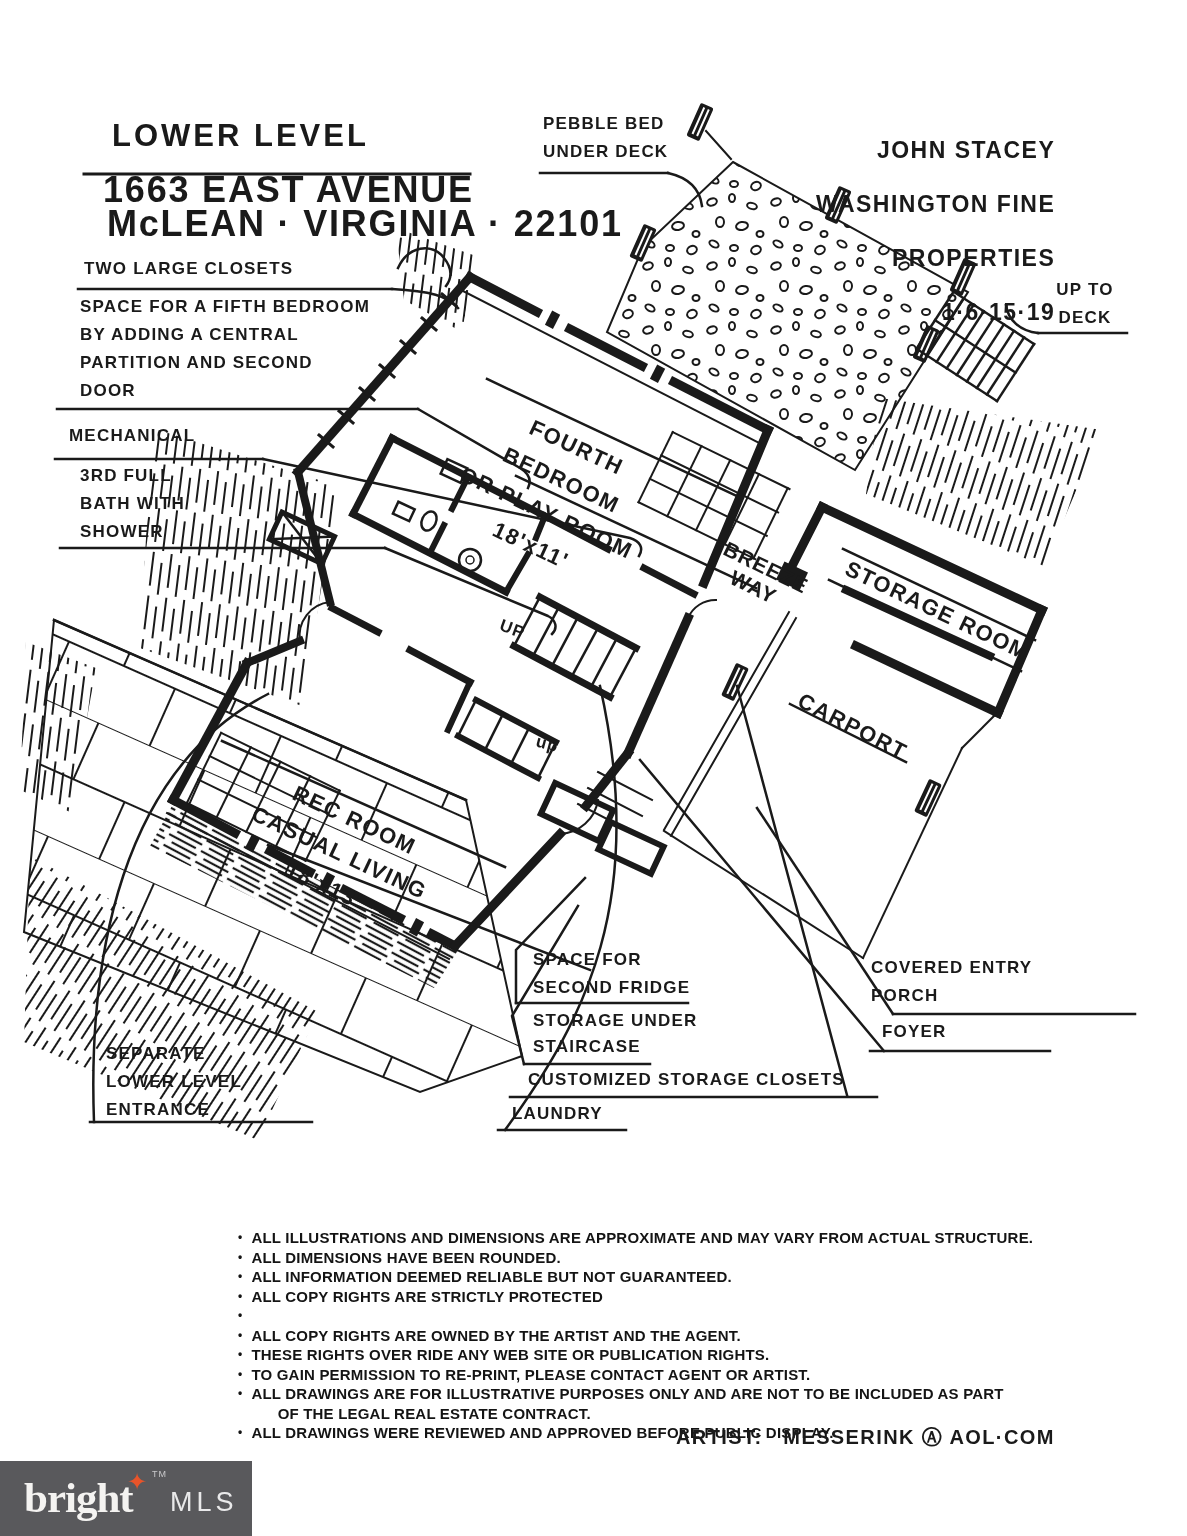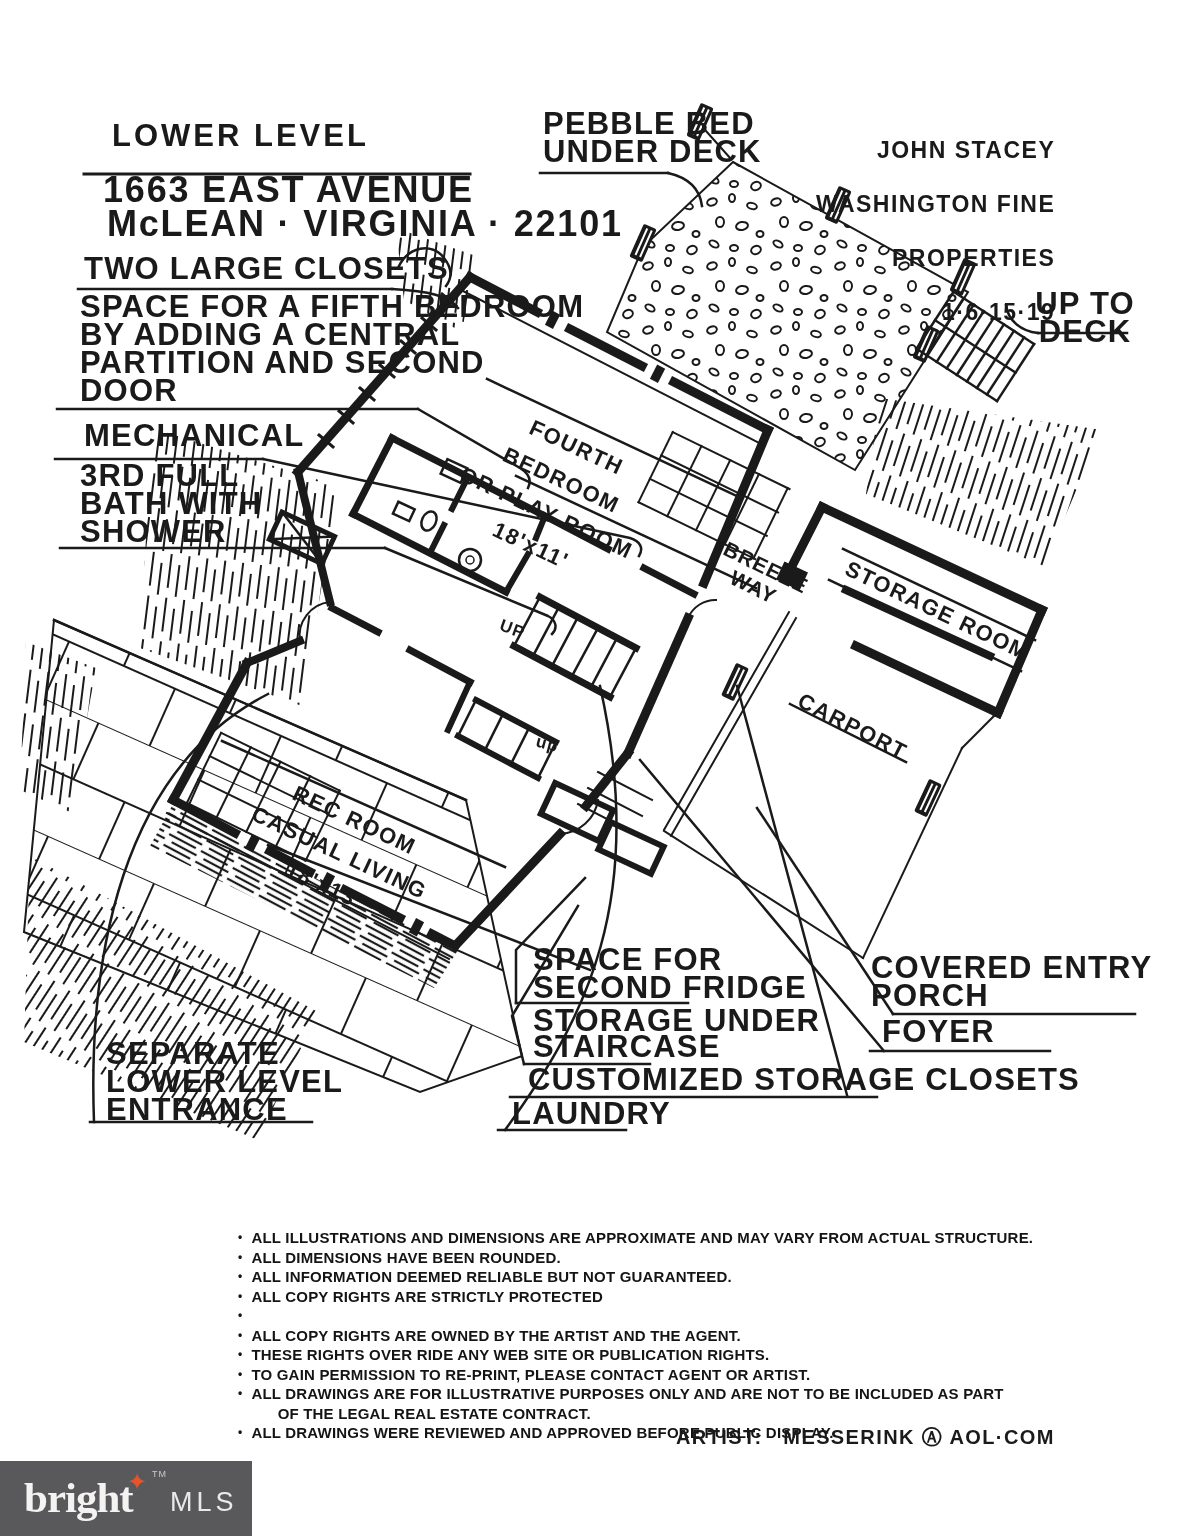--- a/index.html
+++ b/index.html
@@ -1,19 +1,19 @@
 <!DOCTYPE html>
 <html><head>
 <meta charset="utf-8">
 <style>
   html,body{margin:0;padding:0;background:#ffffff;}
   #canvas{position:relative;width:1187px;height:1536px;background:#ffffff;overflow:hidden;
           font-family:"Liberation Sans",sans-serif;color:#1a1a1a;}
   svg.sketch{position:absolute;left:0;top:0;}
-  .lbl{position:absolute;font-weight:600;font-size:31px;letter-spacing:1.2px;line-height:28px;
+  .lbl{position:absolute;font-weight:600;font-size:17px;letter-spacing:1.2px;line-height:28px;
        white-space:pre-line;color:#1a1a1a;}
   .ctr{text-align:center;}
   .rot{transform-origin:0 0;}
   .title{font-size:31px;letter-spacing:3px;font-weight:700;}
   .addr{font-size:36px;letter-spacing:1.8px;}
   .agent{font-size:23px;letter-spacing:1.5px;line-height:27px;text-align:right;}
   .agent .in1{margin-left:86px;}
   .agent .in2{margin-left:92px;}
   .small{font-size:17px;letter-spacing:1px;}
   .room{font-size:22px;letter-spacing:1.5px;line-height:36px;}
@@ -315,27 +315,27 @@
   <div>WASHINGTON FINE</div>
   <div class="in1">PROPERTIES</div>
   <div class="in2">1·6·15·19</div>
 </div>
 
 <div class="lbl" style="left:84px;top:255px;">TWO LARGE CLOSETS</div>
 <div class="lbl" style="left:80px;top:293px;">SPACE FOR A FIFTH BEDROOM
 BY ADDING A CENTRAL
 PARTITION AND SECOND
 DOOR</div>
-<div class="lbl" style="left:84px;top:422px;">MECHANICAL</div>
+<div class="lbl" style="left:69px;top:422px;">MECHANICAL</div>
 <div class="lbl" style="left:80px;top:462px;">3RD FULL
 BATH WITH
 SHOWER</div>
 <div class="lbl" style="left:543px;top:110px;">PEBBLE BED
 UNDER DECK</div>
-<div class="lbl ctr" style="left:1030px;top:276px;width:110px;margin-top:14px;">UP TO
+<div class="lbl ctr" style="left:1030px;top:276px;width:110px;">UP TO
 DECK</div>
 <div class="lbl" style="left:533px;top:946px;">SPACE FOR
 SECOND FRIDGE</div>
 <div class="lbl" style="left:533px;top:1008px;line-height:26px;">STORAGE UNDER
 STAIRCASE</div>
 <div class="lbl" style="left:528px;top:1066px;">CUSTOMIZED STORAGE CLOSETS</div>
 <div class="lbl" style="left:512px;top:1100px;">LAUNDRY</div>
 <div class="lbl" style="left:871px;top:954px;">COVERED ENTRY
 PORCH</div>
 <div class="lbl" style="left:882px;top:1018px;">FOYER</div>

